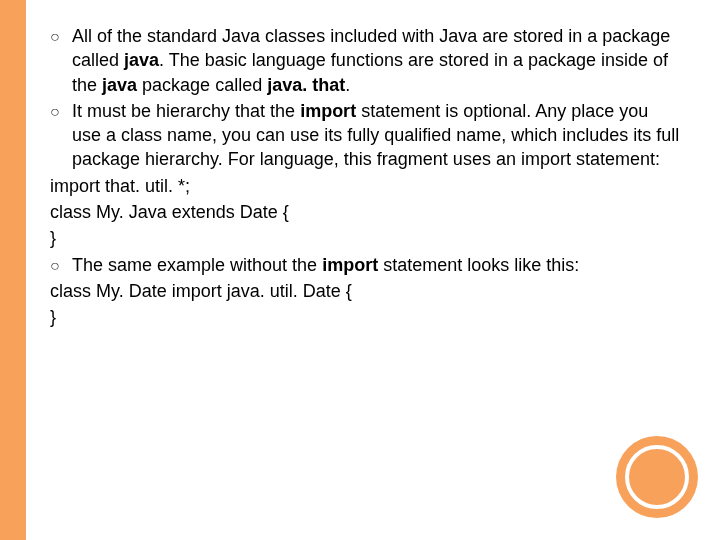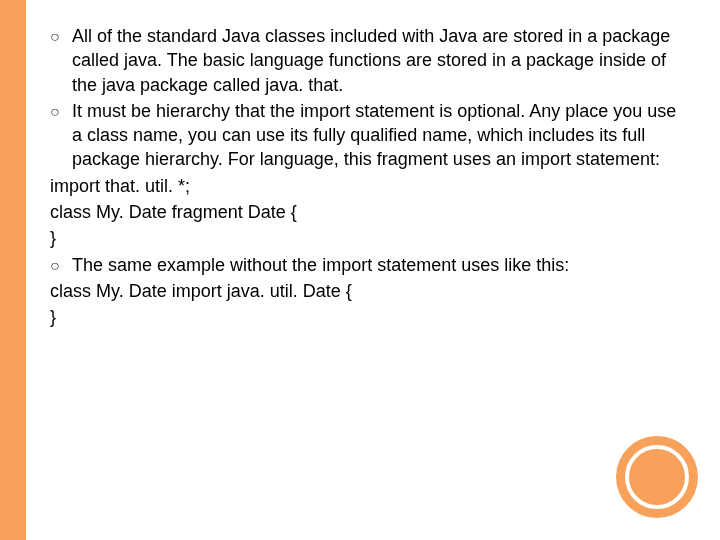--- a/index.html
+++ b/index.html
@@ -3,21 +3,21 @@
 <meta charset="utf-8">
 <style>
   html,body{margin:0;padding:0;width:720px;height:540px;background:#fff;font-family:Arial,Helvetica,sans-serif;overflow:hidden}
   .slide{position:relative;width:720px;height:540px;box-sizing:border-box}
   .orange-bar{position:absolute;left:0;top:0;bottom:0;width:26px;background:#f7a15a}
   .content{position:absolute;left:50px;right:40px;top:24px;font-size:18px;line-height:1.35;color:#000}
   .item{display:flex;margin:0 0 2px 0}
   .bullet{width:22px;flex:0 0 22px;font-size:16px;color:#444;padding-top:2px}
   .txt{flex:1}
   .code{margin:0 0 2px 0}
-  .b{font-weight:normal}
+  .b{font-weight:bold}
   .i{}
   .circle{position:absolute;right:22px;bottom:22px;width:82px;height:82px;border-radius:50%;background:#f7a15a}
   .circle-inner{position:absolute;right:31px;bottom:31px;width:64px;height:64px;border-radius:50%;border:4px solid #fff;background:transparent;box-sizing:border-box}
 </style>
 </head>
 <body>
 
 <div class="slide">
   <div class="orange-bar"></div>
 
@@ -31,27 +31,27 @@
     </div>
 
     <div class="item">
       <div class="bullet">○</div>
       <div class="txt">
         <span> It must be hierarchy that the </span><span class="b">import</span><span> statement is optional. Any place you use a class name, you can use its </span><span class="i">fully qualified name</span><span>, which includes its full package hierarchy. For language, this fragment uses an import statement:</span>
       </div>
     </div>
 
     <div class="code">import that. util. *;</div>
-    <div class="code">class My. Date fragment Date {</div>
+    <div class="code">class My. Java extends Date {</div>
     <div class="code">}</div>
 
     <div class="item">
       <div class="bullet">○</div>
       <div class="txt">
-        <span>The same example without the </span><span class="b">import</span><span> statement uses like this:</span>
+        <span>The same example without the </span><span class="b">import</span><span> statement looks like this:</span>
       </div>
     </div>
 
     <div class="code">class My. Date import java. util. Date {</div>
     <div class="code">}</div>
 
   </div>
 
   <div class="circle"></div>
   <div class="circle-inner"></div>

